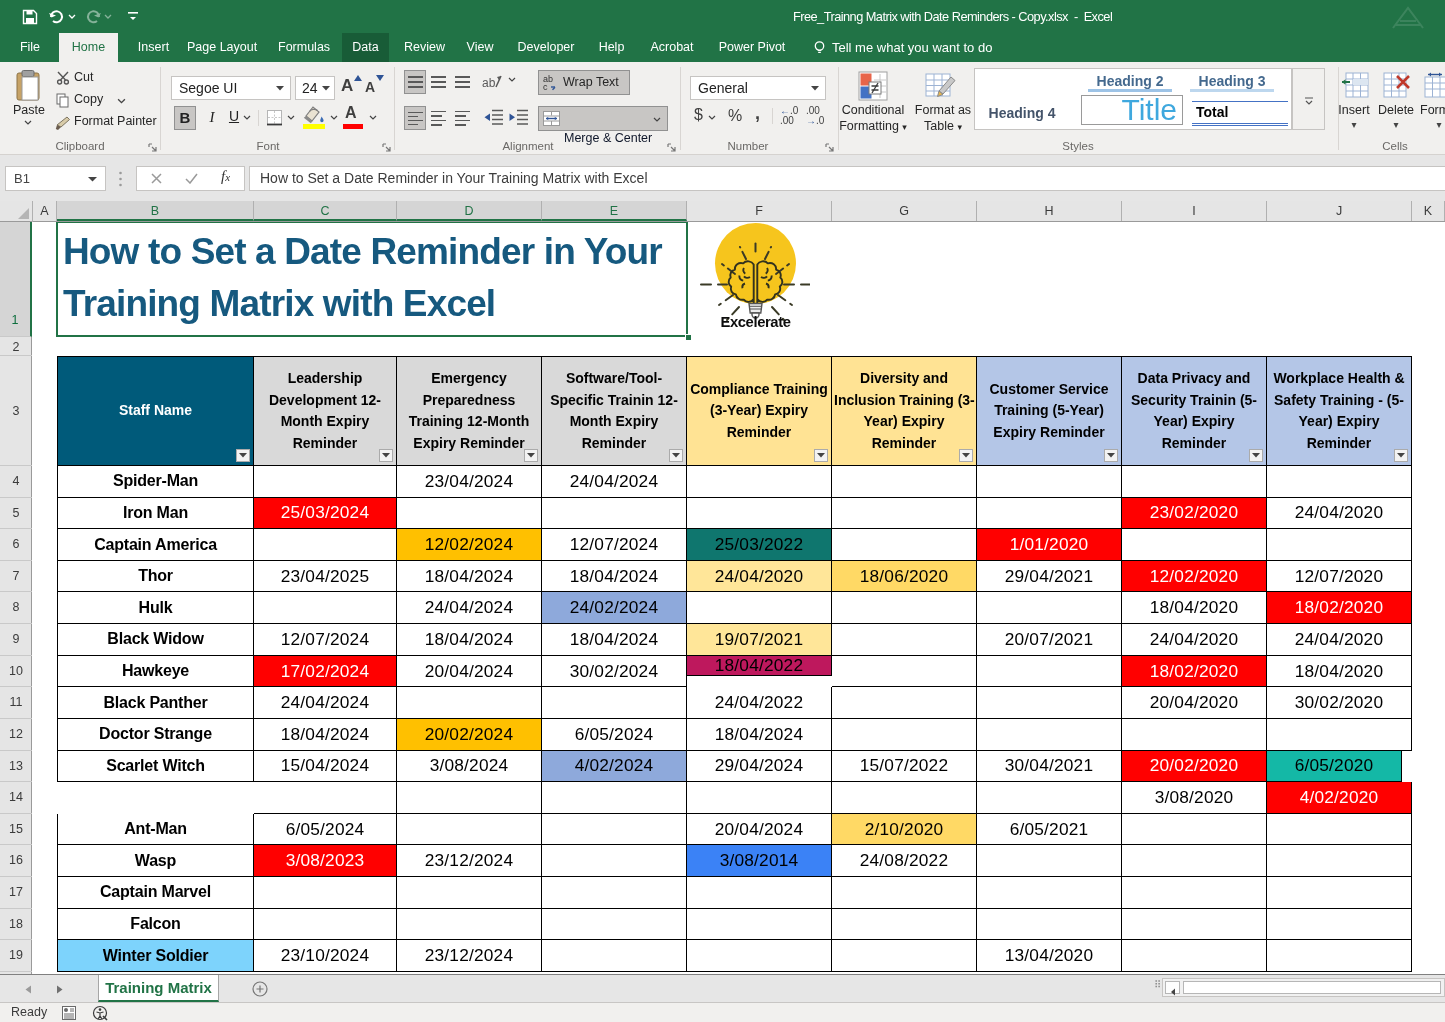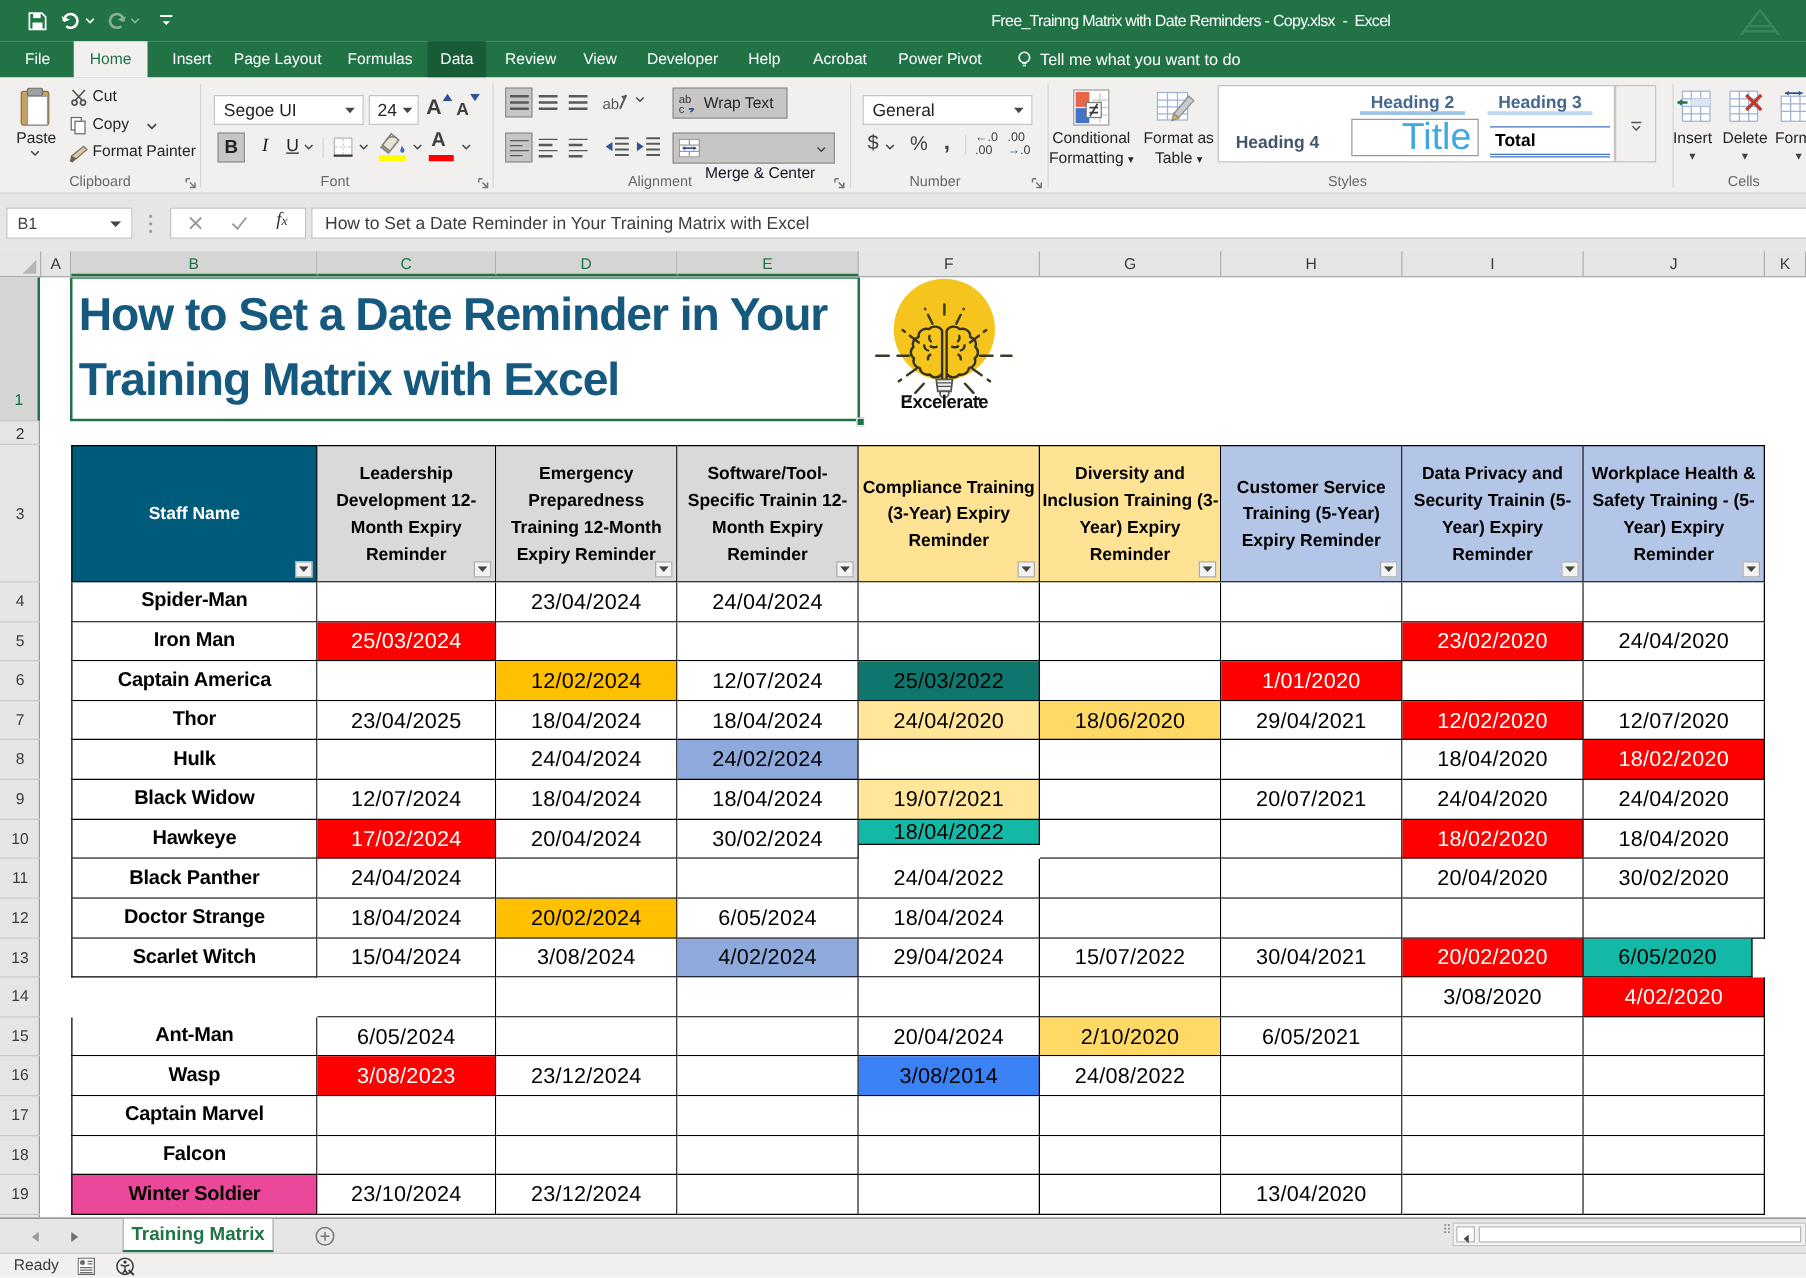--- a/index.html
+++ b/index.html
@@ -538,21 +538,21 @@
 <div class="tcell" style="left:509px;top:402.1px;width:145px;height:31.620000000000005px;background:#fff;color:#000;">18/04/2024</div>
 <div class="tcell" style="left:654px;top:402.1px;width:145px;height:31.620000000000005px;background:#ffe699;color:#000;">19/07/2021</div>
 <div class="tcell" style="left:799px;top:402.1px;width:145px;height:31.620000000000005px;background:#fff;color:#000;"></div>
 <div class="tcell" style="left:944px;top:402.1px;width:145px;height:31.620000000000005px;background:#fff;color:#000;">20/07/2021</div>
 <div class="tcell" style="left:1089px;top:402.1px;width:145px;height:31.620000000000005px;background:#fff;color:#000;">24/04/2020</div>
 <div class="tcell" style="left:1234px;top:402.1px;width:145px;height:31.620000000000005px;background:#fff;color:#000;">24/04/2020</div>
 <div class="tcell" style="left:24px;top:433.72px;width:197px;height:31.620000000000005px;background:#fff;color:#000;font-weight:bold;font-size:16px;border-left:1px solid #000;letter-spacing:-0.2px;">Hawkeye</div>
 <div class="tcell" style="left:221px;top:433.72px;width:143px;height:31.620000000000005px;background:#ff0000;color:#fff;">17/02/2024</div>
 <div class="tcell" style="left:364px;top:433.72px;width:145px;height:31.620000000000005px;background:#fff;color:#000;">20/04/2024</div>
 <div class="tcell" style="left:509px;top:433.72px;width:145px;height:31.620000000000005px;background:#fff;color:#000;">30/02/2024</div>
-<div class="tcell" style="left:654px;top:433.72px;width:145px;height:20px;background:#14b8a6;color:#000;">18/04/2022</div>
+<div class="tcell" style="left:654px;top:433.72px;width:145px;height:20px;background:#be185d;color:#000;">18/04/2022</div>
 <div class="tcell" style="left:799px;top:433.72px;width:145px;height:31.620000000000005px;background:#fff;color:#000;"></div>
 <div class="tcell" style="left:944px;top:433.72px;width:145px;height:31.620000000000005px;background:#fff;color:#000;"></div>
 <div class="tcell" style="left:1089px;top:433.72px;width:145px;height:31.620000000000005px;background:#ff0000;color:#fff;">18/02/2020</div>
 <div class="tcell" style="left:1234px;top:433.72px;width:145px;height:31.620000000000005px;background:#fff;color:#000;">18/04/2020</div>
 <div class="tcell" style="left:24px;top:465.34000000000003px;width:197px;height:31.620000000000005px;background:#fff;color:#000;font-weight:bold;font-size:16px;border-left:1px solid #000;letter-spacing:-0.2px;">Black Panther</div>
 <div class="tcell" style="left:221px;top:465.34000000000003px;width:143px;height:31.620000000000005px;background:#fff;color:#000;">24/04/2024</div>
 <div class="tcell" style="left:364px;top:465.34000000000003px;width:145px;height:31.620000000000005px;background:#fff;color:#000;"></div>
 <div class="tcell" style="left:509px;top:465.34000000000003px;width:145px;height:31.620000000000005px;background:#fff;color:#000;"></div>
 <div class="tcell" style="left:654px;top:465.34000000000003px;width:145px;height:31.620000000000005px;background:#fff;color:#000;">24/04/2022</div>
 <div class="tcell" style="left:799px;top:465.34000000000003px;width:145px;height:31.620000000000005px;background:#fff;color:#000;"></div>
@@ -614,21 +614,21 @@
 <div class="tcell" style="left:1234px;top:655.06px;width:145px;height:31.620000000000005px;background:#fff;color:#000;"></div>
 <div class="tcell" style="left:24px;top:686.6800000000001px;width:197px;height:31.620000000000005px;background:#fff;color:#000;font-weight:bold;font-size:16px;border-left:1px solid #000;letter-spacing:-0.2px;">Falcon</div>
 <div class="tcell" style="left:221px;top:686.6800000000001px;width:143px;height:31.620000000000005px;background:#fff;color:#000;"></div>
 <div class="tcell" style="left:364px;top:686.6800000000001px;width:145px;height:31.620000000000005px;background:#fff;color:#000;"></div>
 <div class="tcell" style="left:509px;top:686.6800000000001px;width:145px;height:31.620000000000005px;background:#fff;color:#000;"></div>
 <div class="tcell" style="left:654px;top:686.6800000000001px;width:145px;height:31.620000000000005px;background:#fff;color:#000;"></div>
 <div class="tcell" style="left:799px;top:686.6800000000001px;width:145px;height:31.620000000000005px;background:#fff;color:#000;"></div>
 <div class="tcell" style="left:944px;top:686.6800000000001px;width:145px;height:31.620000000000005px;background:#fff;color:#000;"></div>
 <div class="tcell" style="left:1089px;top:686.6800000000001px;width:145px;height:31.620000000000005px;background:#fff;color:#000;"></div>
 <div class="tcell" style="left:1234px;top:686.6800000000001px;width:145px;height:31.620000000000005px;background:#fff;color:#000;"></div>
-<div class="tcell" style="left:24px;top:718.3px;width:197px;height:31.620000000000005px;background:#ec4899;color:#000;font-weight:bold;font-size:16px;border-left:1px solid #000;letter-spacing:-0.2px;">Winter Soldier</div>
+<div class="tcell" style="left:24px;top:718.3px;width:197px;height:31.620000000000005px;background:#7dd3fc;color:#000;font-weight:bold;font-size:16px;border-left:1px solid #000;letter-spacing:-0.2px;">Winter Soldier</div>
 <div class="tcell" style="left:221px;top:718.3px;width:143px;height:31.620000000000005px;background:#fff;color:#000;">23/10/2024</div>
 <div class="tcell" style="left:364px;top:718.3px;width:145px;height:31.620000000000005px;background:#fff;color:#000;">23/12/2024</div>
 <div class="tcell" style="left:509px;top:718.3px;width:145px;height:31.620000000000005px;background:#fff;color:#000;"></div>
 <div class="tcell" style="left:654px;top:718.3px;width:145px;height:31.620000000000005px;background:#fff;color:#000;"></div>
 <div class="tcell" style="left:799px;top:718.3px;width:145px;height:31.620000000000005px;background:#fff;color:#000;"></div>
 <div class="tcell" style="left:944px;top:718.3px;width:145px;height:31.620000000000005px;background:#fff;color:#000;">13/04/2020</div>
 <div class="tcell" style="left:1089px;top:718.3px;width:145px;height:31.620000000000005px;background:#fff;color:#000;"></div>
 <div class="tcell" style="left:1234px;top:718.3px;width:145px;height:31.620000000000005px;background:#fff;color:#000;"></div>
 <div class="abs" style="left:30px;top:4px;font-size:37px;font-weight:bold;color:#16597f;line-height:51.5px;letter-spacing:-0.85px;white-space:nowrap;">How to Set a Date Reminder in Your<br>Training Matrix with Excel</div>
 <div class="abs" style="left:23px;top:-1px;width:632px;height:116px;border:2px solid #217346;"></div>

